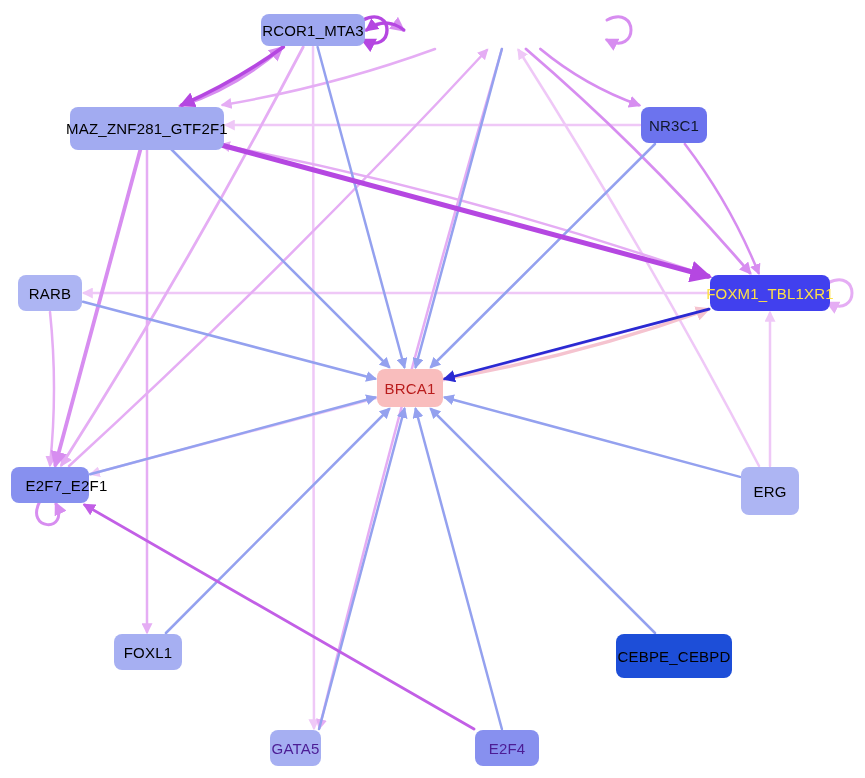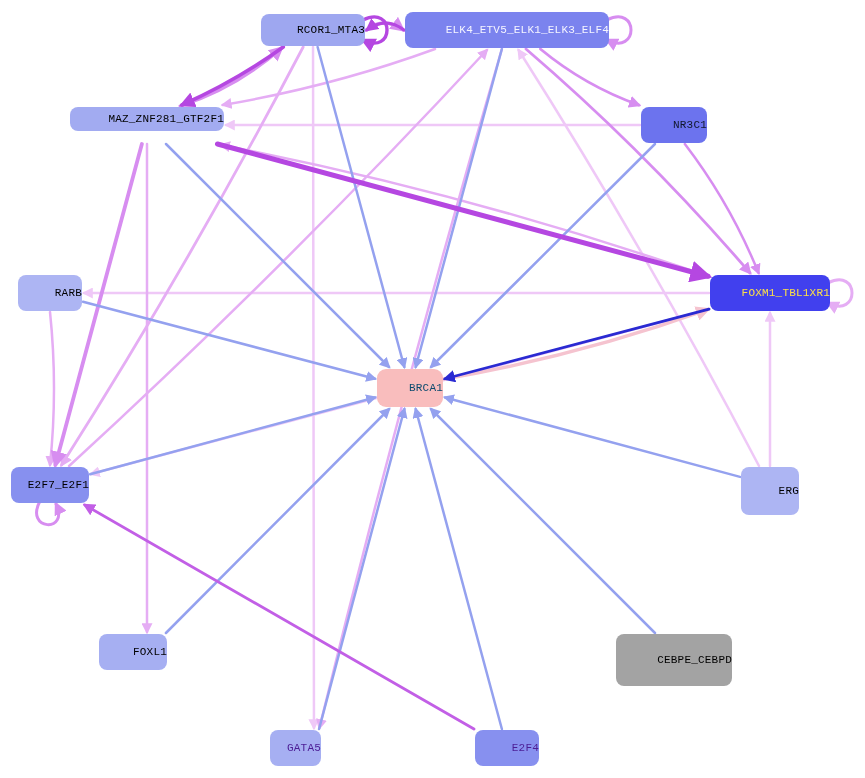--- a/index.html
+++ b/index.html
@@ -7,29 +7,28 @@
     position:relative;
     width:865px;height:778px;
     background:#ffffff;
     overflow:hidden;
     font-family:"Liberation Sans", sans-serif;
   }
   #edge-layer{position:absolute;left:0;top:0;}
   #node-layer{position:absolute;left:0;top:0;width:865px;height:778px;pointer-events:none;}
   .node{
     position:absolute;
-    display:flex;align-items:center;justify-content:flex-end;
+    display:flex;align-items:center;justify-content:center;
     border-radius:8px;
-    font-size:11px;
+    font-size:15px;
     letter-spacing:0.2px;
     box-sizing:border-box;
     pointer-events:auto;
     cursor:pointer;
     white-space:nowrap;
-    font-family:Liberation Mono, monospace;
   }
 </style>
 </head>
 <body>
 
 <div class="graph">
   <svg id="edge-layer" width="865" height="778" viewBox="0 0 865 778">
     <defs>
         <marker id="arw0" viewBox="0 0 10 10" refX="8" refY="5" markerWidth="4.4" markerHeight="4.4" orient="auto">
           <path d="M0 0 L10 5 L0 10 Z" fill="#efc8f7"></path>
@@ -96,48 +95,45 @@
         <path d="M 363 20 C 395 4 395 56 363 40" fill="none" stroke="#b547e1" stroke-width="3.4" stroke-linecap="round" marker-end="url(#arw5)"></path>
         <path d="M 607 20 C 639 4 639 56 607 40" fill="none" stroke="#d78df0" stroke-width="3" stroke-linecap="round" marker-end="url(#arw2)"></path>
         <path d="M 828 283 C 860 267 860 319 828 303" fill="none" stroke="#e5adf4" stroke-width="3" stroke-linecap="round" marker-end="url(#arw1)"></path>
         <path d="M 40 501 C 24 531 70 533 56 504" fill="none" stroke="#d78df0" stroke-width="3" stroke-linecap="round" marker-end="url(#arw2)"></path>
       </g>
   </svg>
   <div id="node-layer">
       <div class="node" style="left: 261px; top: 14px; width: 104px; height: 32px; background: rgb(158, 167, 240); color: rgb(0, 0, 0);">
         <span>RCOR1_MTA3</span>
       </div>
-      <div class="node" style="left: 405px; top: 12px; width: 204px; height: 36px; background: rgb(123, 131, 238); color: rgb(245, 245, 255);">
-        <span>ELK4_ETV5_ELK1_ELK3_ELF4</span>
-      </div>
-      <div class="node" style="left: 70px; top: 107px; width: 154px; height: 24px; background: rgb(162, 171, 241); color: rgb(0, 0, 0);">
+      <div class="node" style="left: 70px; top: 107px; width: 154px; height: 43px; background: rgb(162, 171, 241); color: rgb(0, 0, 0);">
         <span>MAZ_ZNF281_GTF2F1</span>
       </div>
       <div class="node" style="left: 641px; top: 107px; width: 66px; height: 36px; background: rgb(108, 115, 238); color: #0f172a;">
         <span>NR3C1</span>
       </div>
       <div class="node" style="left: 18px; top: 275px; width: 64px; height: 36px; background: rgb(173, 181, 243); color: rgb(0, 0, 0);">
         <span>RARB</span>
       </div>
       <div class="node" style="left: 710px; top: 275px; width: 120px; height: 36px; background: rgb(65, 64, 238); color: #fde047;">
         <span>FOXM1_TBL1XR1</span>
       </div>
-      <div class="node" style="left: 377px; top: 369px; width: 66px; height: 38px; background: rgb(249, 189, 189); color: #0c4a6e; border-radius: 9px;">
+      <div class="node" style="left: 377px; top: 369px; width: 66px; height: 38px; background: rgb(249, 189, 189); color: #b91c1c;">
         <span>BRCA1</span>
       </div>
       <div class="node" style="left: 11px; top: 467px; width: 78px; height: 36px; background: rgb(135, 144, 239); color: rgb(0, 0, 0); padding-left: 33px;">
         <span>E2F7_E2F1</span>
       </div>
       <div class="node" style="left: 741px; top: 467px; width: 58px; height: 48px; background: rgb(173, 181, 243); color: rgb(0, 0, 0);">
         <span>ERG</span>
       </div>
-      <div class="node" style="left: 99px; top: 634px; width: 68px; height: 36px; background: rgb(166, 175, 242); color: rgb(0, 0, 0);">
+      <div class="node" style="left: 114px; top: 634px; width: 68px; height: 36px; background: rgb(166, 175, 242); color: rgb(0, 0, 0);">
         <span>FOXL1</span>
       </div>
-      <div class="node" style="left: 616px; top: 634px; width: 116px; height: 52px; background: #a3a3a3; color: rgb(0, 0, 0);">
+      <div class="node" style="left: 616px; top: 634px; width: 116px; height: 44px; background: #1d4ed8; color: rgb(0, 0, 0);">
         <span>CEBPE_CEBPD</span>
       </div>
       <div class="node" style="left: 270px; top: 730px; width: 51px; height: 36px; background: rgb(166, 175, 242); color: #4c1d95;">
         <span>GATA5</span>
       </div>
       <div class="node" style="left: 475px; top: 730px; width: 64px; height: 36px; background: rgb(135, 144, 239); color: #4c1d95;">
         <span>E2F4</span>
       </div>
     </div>
 </div>

